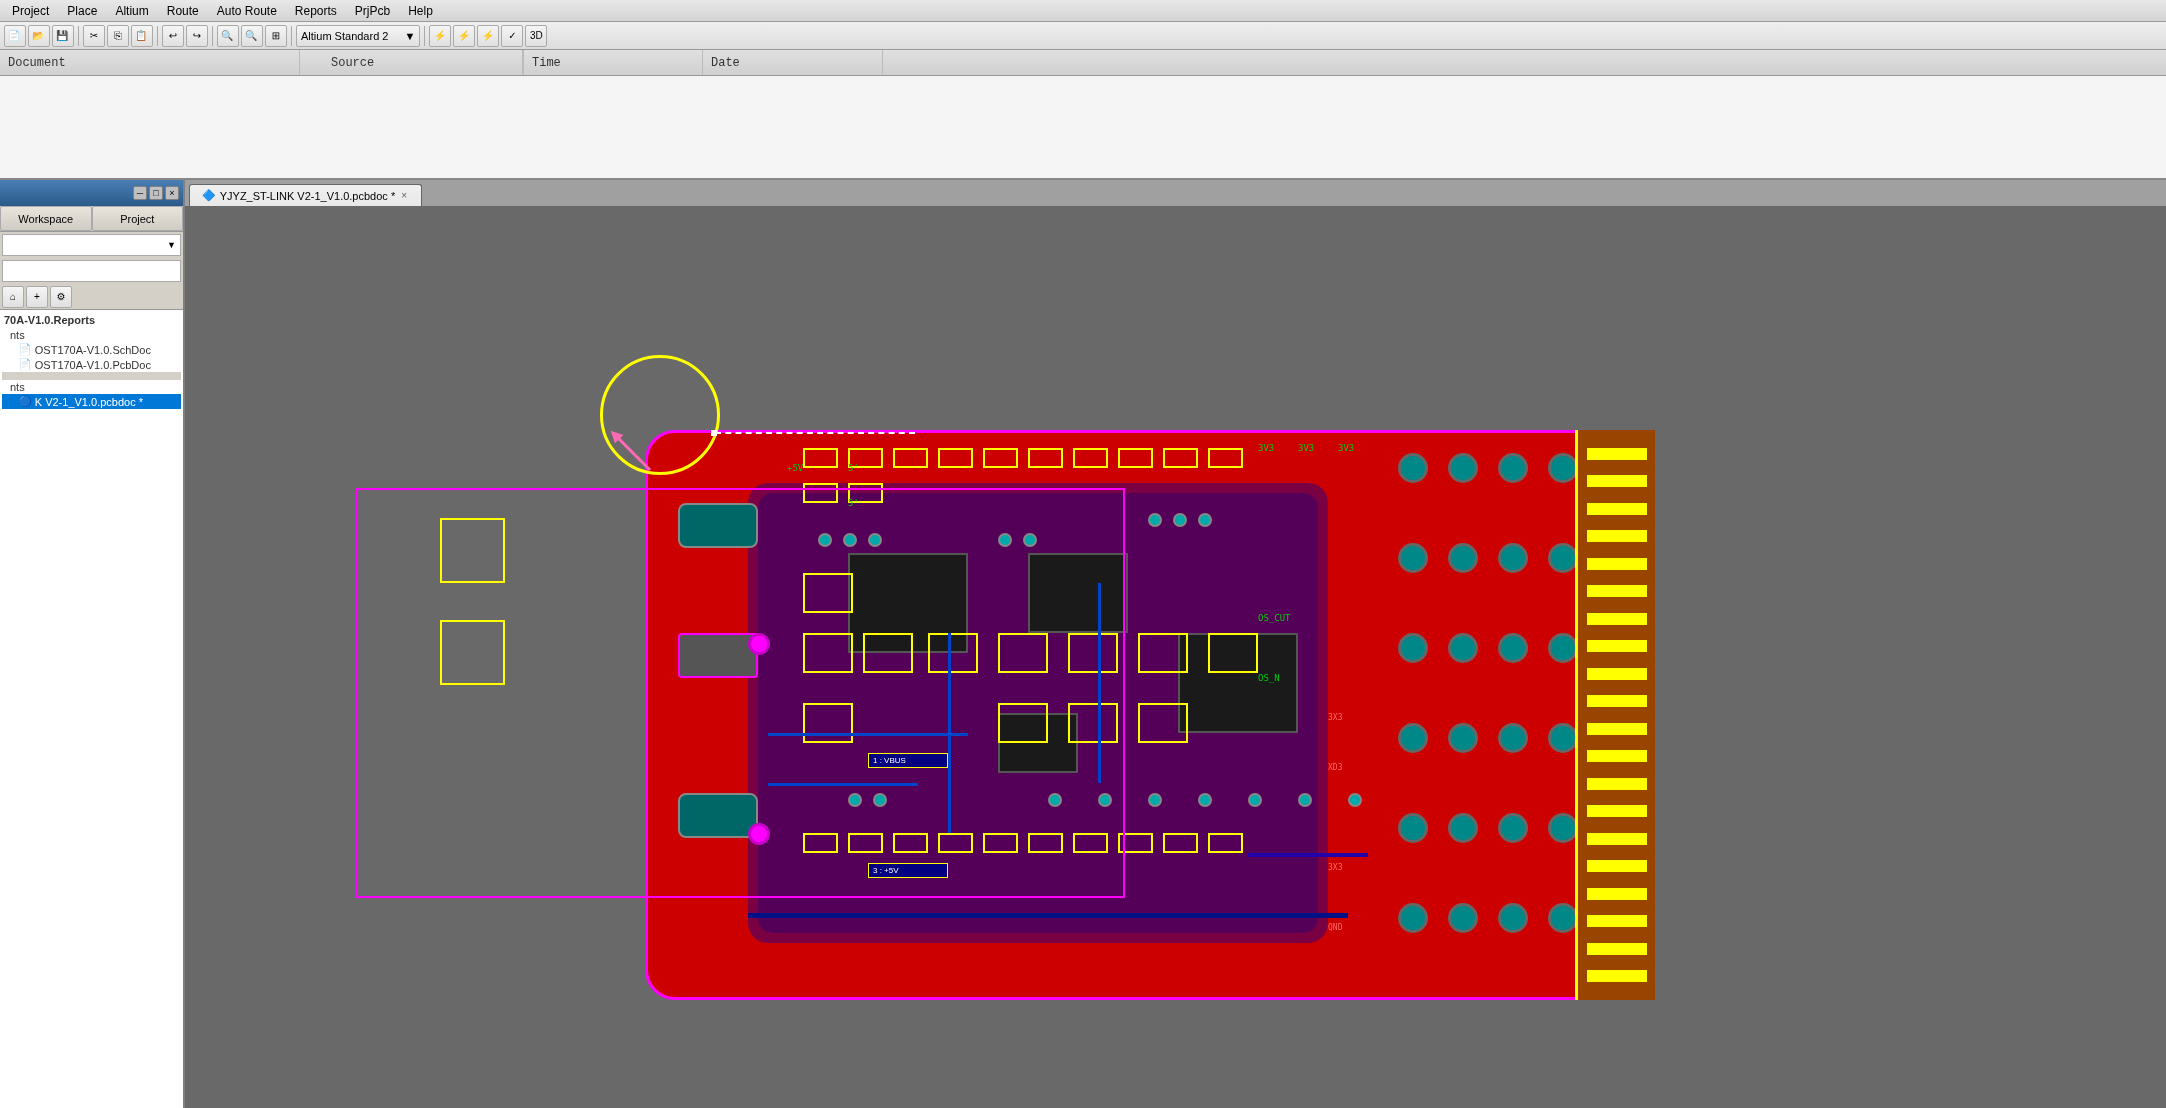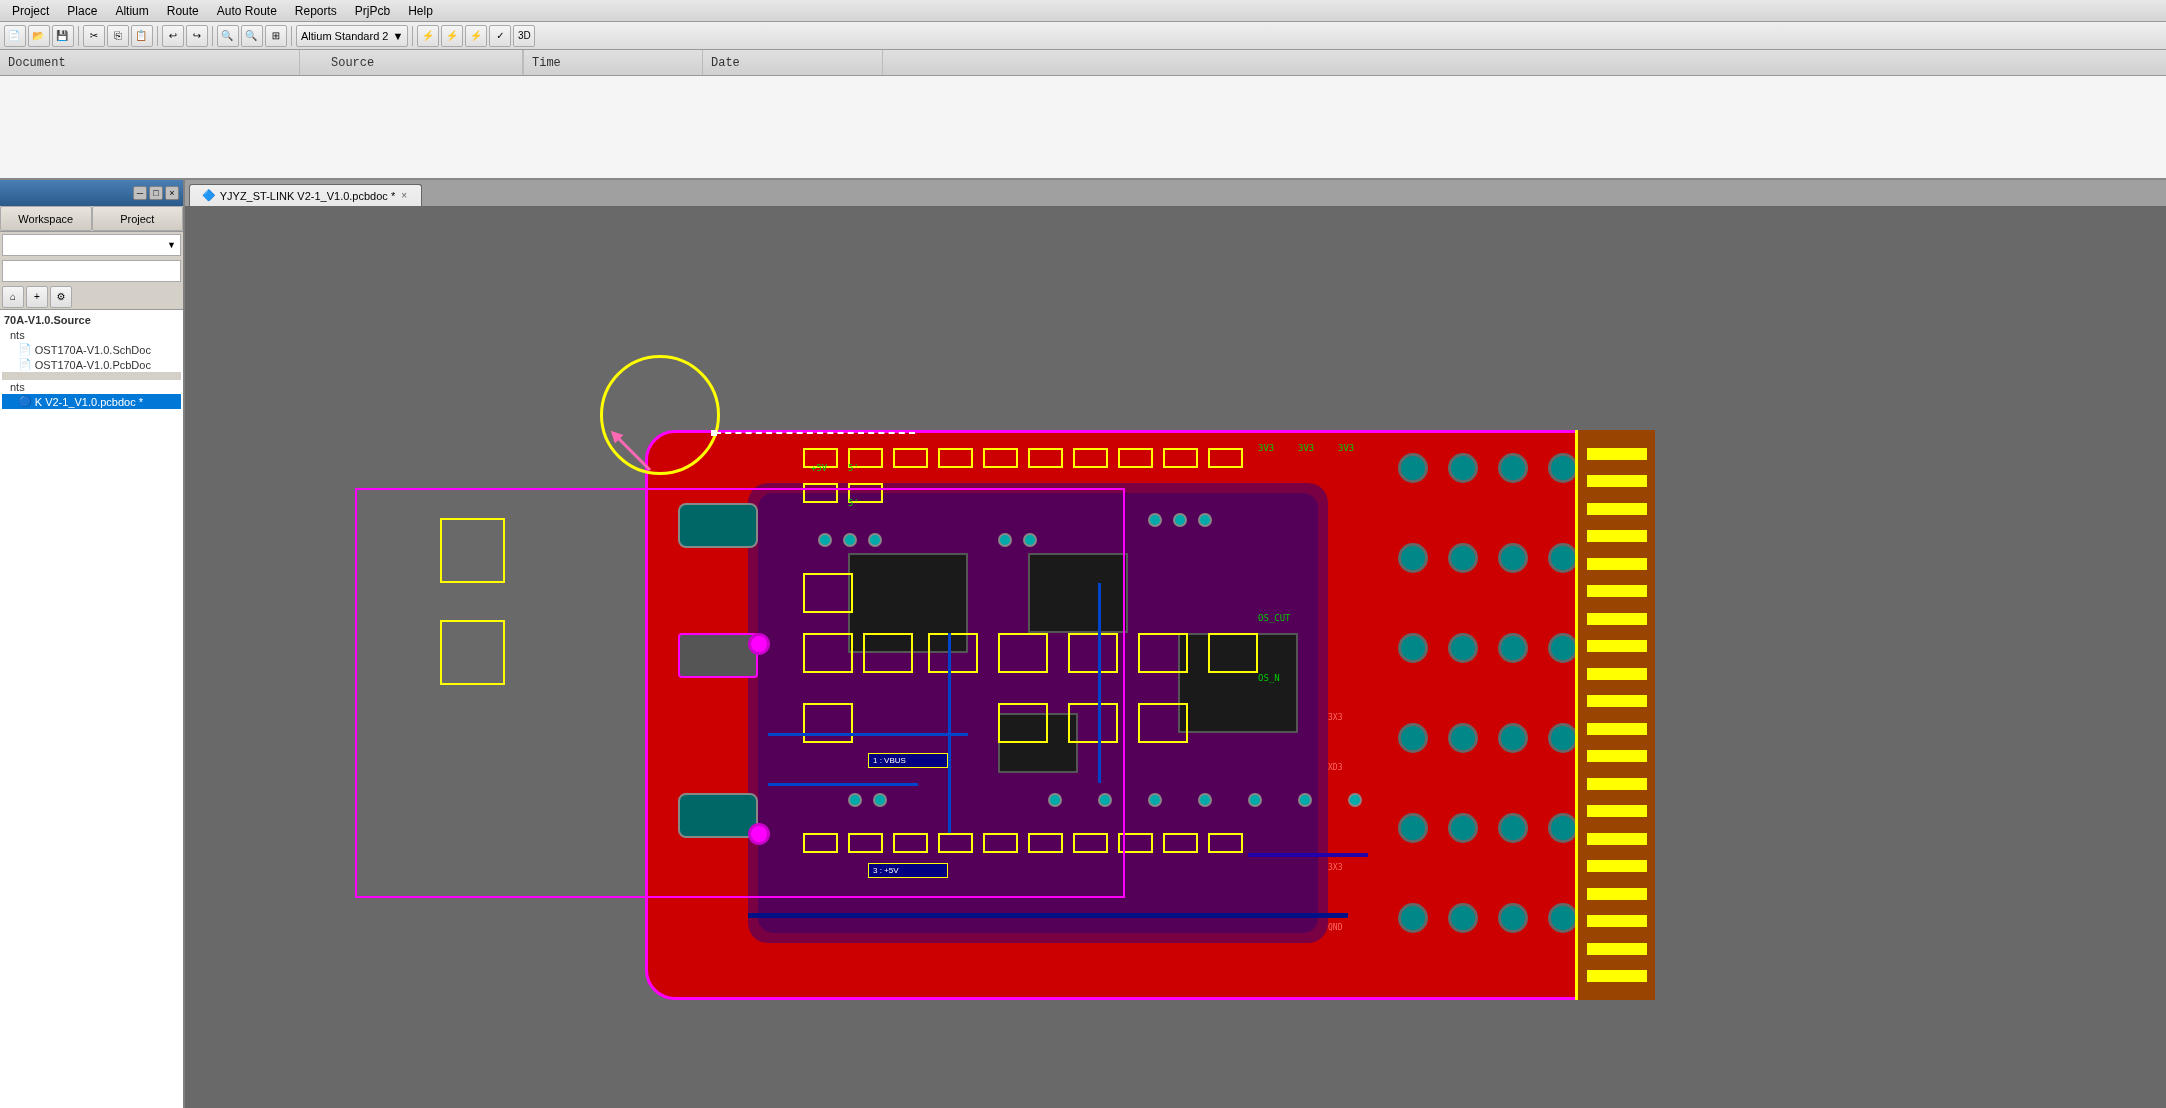--- a/index.html
+++ b/index.html
@@ -51,21 +51,21 @@
     }
     .toolbar-separator { width: 1px; height: 20px; background: #aaa; margin: 0 2px; }
     .toolbar-dropdown {
       height: 22px;
       background: linear-gradient(180deg, #f5f5f5 0%, #e0e0e0 100%);
       border: 1px solid #aaa;
       border-radius: 2px;
       padding: 0 4px;
       font-size: 11px;
       cursor: pointer;
-      display: flex; align-items: center; gap: 4px;
+      display: flex; align-items: center; gap: 16px;
     }
 
     
     #messages-panel {
       height: 130px;
       background: #f5f5f5;
       border-bottom: 2px solid #888;
       font-family: Liberation Mono, monospace;
     }
     #messages-header {
@@ -532,21 +532,21 @@
 
     <input id="panel-search" type="text" style="">
 
     <div id="panel-toolbar">
       <div class="toolbar-btn">⌂</div>
       <div class="toolbar-btn">+</div>
       <div class="toolbar-btn">⚙</div>
     </div>
 
     <div id="project-tree">
-      <div class="tree-project">70A-V1.0.Source</div>
+      <div class="tree-project">70A-V1.0.Reports</div>
       <div class="tree-section">nts</div>
       <div class="tree-file">
         <span>📄</span>&nbsp;
         <span>OST170A-V1.0.SchDoc</span>
       </div>
       <div class="tree-file">
         <span>📄</span>&nbsp;
         <span>OST170A-V1.0.PcbDoc</span>
       </div>
 
@@ -651,21 +651,21 @@
           <div class="pcb-component" style="left:420px;top:200px;width:50px;height:40px;"></div>
           <div class="pcb-component" style="left:490px;top:200px;width:50px;height:40px;"></div>
           <div class="pcb-component" style="left:560px;top:200px;width:50px;height:40px;"></div>
           <div class="pcb-component" style="left:350px;top:270px;width:50px;height:40px;"></div>
           <div class="pcb-component" style="left:420px;top:270px;width:50px;height:40px;"></div>
           <div class="pcb-component" style="left:490px;top:270px;width:50px;height:40px;"></div>
 
           <div class="pcb-text" style="left:610px;top:10px;">3V3</div>
           <div class="pcb-text" style="left:650px;top:10px;">3V3</div>
           <div class="pcb-text" style="left:690px;top:10px;">3V3</div>
-          <div class="pcb-text" style="left:163px;top:30px;text-align:right;">+5V</div>
+          <div class="pcb-text" style="left:139px;top:30px;text-align:right;">+5V</div>
           <div class="pcb-text" style="left:200px;top:30px;">5'</div>
           <div class="pcb-text" style="left:200px;top:65px;">5'</div>
           <div class="pcb-text" style="left:610px;top:180px;">OS_CUT</div>
           <div class="pcb-text" style="left:610px;top:240px;">OS_N</div>
           <div class="pcb-text-red" style="left:680px;top:280px;">3X3</div>
           <div class="pcb-text-red" style="left:680px;top:330px;">XD3</div>
           <div class="pcb-text-red" style="left:680px;top:430px;">3X3</div>
           <div class="pcb-text-red" style="left:680px;top:490px;">QND</div>
 
           <div class="vbus-label" style="left:220px;top:320px;width:80px;">1 : VBUS</div>

